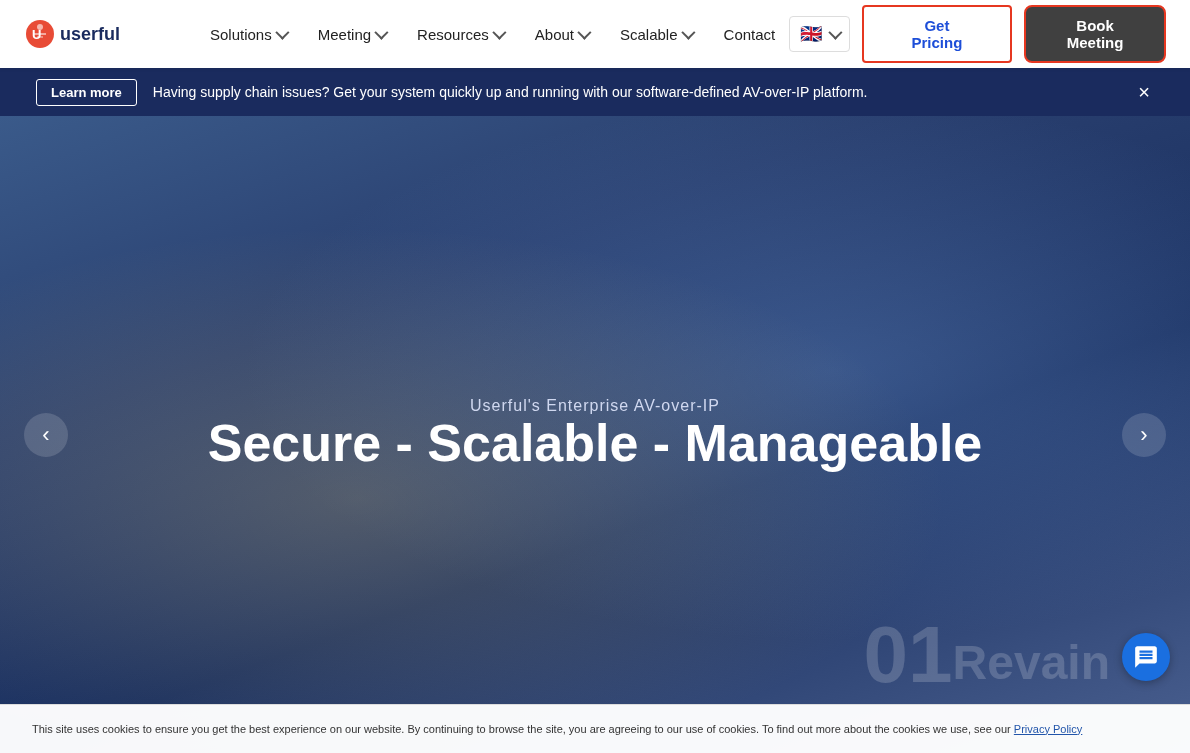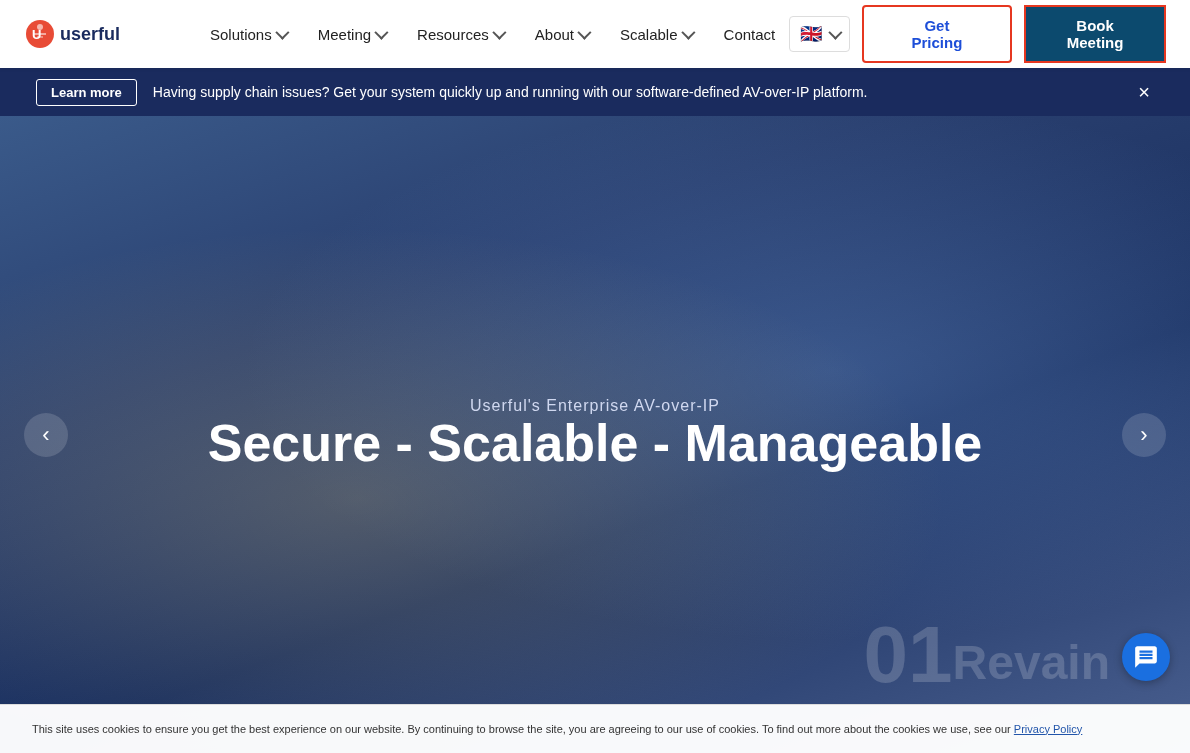--- a/index.html
+++ b/index.html
@@ -74,25 +74,25 @@
       background: transparent;
       border: 2px solid #e63720;
       color: #1d4ed8;
       padding: 10px 35px;
       border-radius: 4px;
       font-size: 15px;
       font-weight: 600;
       cursor: pointer;
     }
     .btn-book-meeting {
-      background: #0c4a6e;
+      background: #404040;
       border: 2px solid #e63720;
       color: #fff;
       padding: 10px 22px;
-      border-radius: 0;
+      border-radius: 8px;
       font-size: 15px;
       font-weight: 600;
       cursor: pointer;
     }
 
     
     .announcement-bar {
       position: absolute;
       top: 68px;
       left: 0; right: 0;

